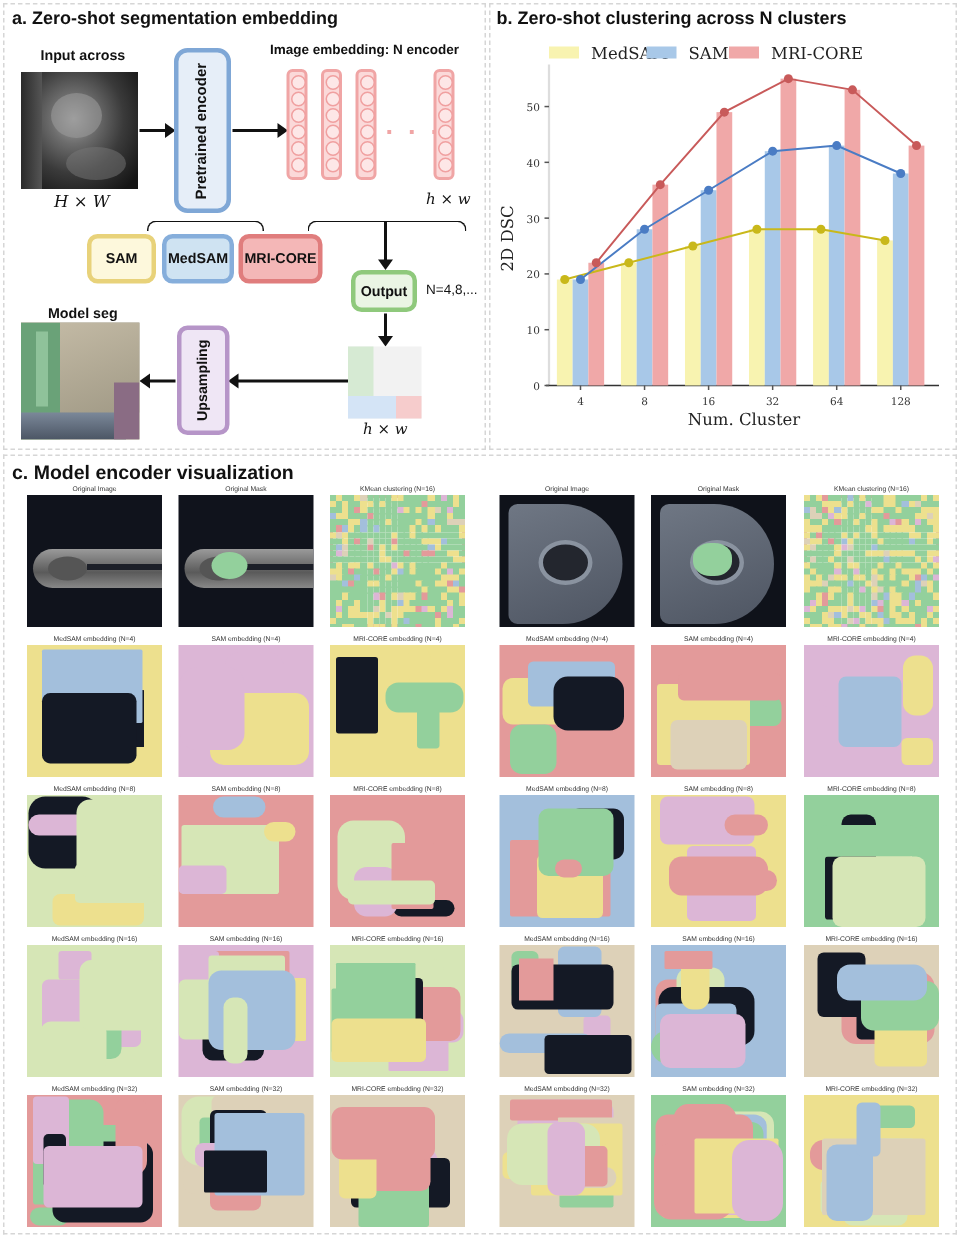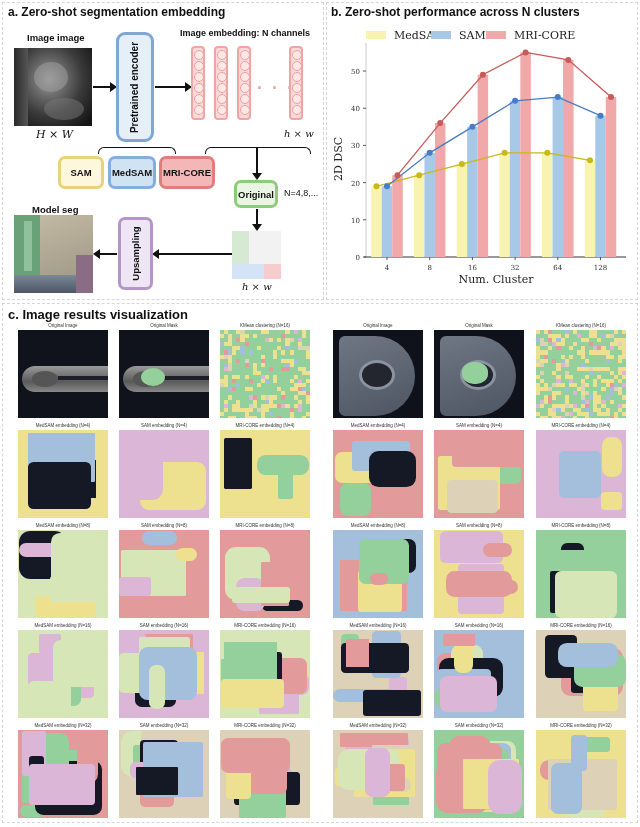--- a/index.html
+++ b/index.html
@@ -22,37 +22,37 @@
   .cell .cap{font-size:4.5px;color:#333;text-align:center;height:8px;line-height:8px;white-space:nowrap;overflow:hidden;}
   .cell .img{width:90px;height:88px;position:relative;overflow:hidden;}
   .chart-svg{position:absolute;left:0;top:0;}
 </style>
 </head>
 <body>
 
 <div class="panel" style="left:2px;top:2px;width:322px;height:298px;"></div>
 <div class="ptitle" style="left:8px;top:5px;">a. Zero-shot segmentation embedding</div>
 
-<div class="lbl" style="left:27px;top:32px;">Image image</div>
+<div class="lbl" style="left:27px;top:32px;">Input across</div>
 <div style="position:absolute;left:14px;top:48px;width:78px;height:78px;background:radial-gradient(ellipse at 45% 40%,#a5a5a5 0%,#6d6d6d 25%,#3a3a3a 55%,#151515 90%);overflow:hidden;">
   <div style="position:absolute;left:20px;top:14px;width:34px;height:30px;border-radius:50%;background:#9a9a9a;opacity:.6;"></div>
   <div style="position:absolute;left:0;top:0;width:14px;height:78px;background:linear-gradient(90deg,#2a2a2a,#555);"></div>
   <div style="position:absolute;left:30px;top:50px;width:40px;height:22px;border-radius:50%;background:#777;opacity:.5;"></div>
 </div>
 <div class="math" style="left:36px;top:128px;">H × W</div>
 
 <div class="arrow-h right" style="left:93px;top:86px;width:22px;"></div>
 
 <div class="box" style="left:116px;top:32px;width:38px;height:110px;border:3px solid #7fa7d6;background:#e6eef8;border-radius:9px;">
   <div class="vtext" style="font-size:10px;">Pretrained encoder</div>
 </div>
 
 <div class="arrow-h right" style="left:155px;top:86px;width:35px;"></div>
 
-<div class="lbl" style="left:180px;top:28px;font-size:9px;">Image embedding: N channels</div>
+<div class="lbl" style="left:180px;top:28px;font-size:9px;">Image embedding: N encoder</div>
 <div>
   <div class="col" style="left:191px;top:46px;">
       <div class="circ" style="top:2px"></div>
       <div class="circ" style="top:13px"></div>
       <div class="circ" style="top:24px"></div>
       <div class="circ" style="top:35px"></div>
       <div class="circ" style="top:46px"></div>
       <div class="circ" style="top:57px"></div>
     </div>
   <div class="col" style="left:214px;top:46px;">
@@ -91,21 +91,21 @@
 </div>
 <div class="box" style="left:108px;top:156px;width:48px;height:33px;border:3px solid #86aedb;background:#cfe3f2;border-radius:7px;">
   <span>MedSAM</span>
 </div>
 <div class="box" style="left:159px;top:156px;width:56px;height:33px;border:3px solid #e07d7d;background:#f4b7b7;border-radius:7px;">
   <span>MRI-CORE</span>
 </div>
 
 <div class="arrow-v" style="left:256px;top:148px;height:30px;"></div>
 <div class="box" style="left:234px;top:180px;width:44px;height:28px;border:3px solid #8fc97c;background:#eaf5e4;border-radius:7px;">
-  <span>Original</span>
+  <span>Output</span>
 </div>
 <div class="lbl" style="left:284px;top:188px;font-weight:normal;font-size:9px;">N=4,8,...</div>
 <div class="arrow-v" style="left:256px;top:209px;height:20px;"></div>
 
 <div style="position:absolute;left:232px;top:231px;width:49px;height:48px;background:#f2f2f2;">
   <div style="position:absolute;left:0;top:0;width:17px;height:33px;background:#d6ead3;"></div>
   <div style="position:absolute;left:0;top:33px;width:32px;height:15px;background:#d4e4f6;"></div>
   <div style="position:absolute;left:32px;top:33px;width:17px;height:15px;background:#f6cccc;"></div>
 </div>
 <div class="math" style="left:242px;top:281px;font-size:10px;">h × w</div>
@@ -119,21 +119,21 @@
 <div class="lbl" style="left:32px;top:204px;">Model seg</div>
 <div style="position:absolute;left:14px;top:215px;width:79px;height:78px;background:#a09a86;overflow:hidden;">
   <div style="position:absolute;left:0;top:0;width:26px;height:78px;background:#6aa278;"></div>
   <div style="position:absolute;left:10px;top:6px;width:8px;height:50px;background:#8fc29a;"></div>
   <div style="position:absolute;left:26px;top:0;width:53px;height:60px;background:linear-gradient(160deg,#c2b9a4,#a19a86);"></div>
   <div style="position:absolute;left:0;top:60px;width:70px;height:18px;background:linear-gradient(180deg,#7b8899,#4c5665);"></div>
   <div style="position:absolute;left:62px;top:40px;width:17px;height:38px;background:#8a6c84;"></div>
 </div>
 
 <div class="panel" style="left:326px;top:2px;width:312px;height:298px;"></div>
-<div class="ptitle" style="left:331px;top:5px;">b. Zero-shot performance across N clusters</div>
+<div class="ptitle" style="left:331px;top:5px;">b. Zero-shot clustering across N clusters</div>
 
 <div style="position:absolute;left:326px;top:20px;width:312px;height:280px;">
   <svg class="chart-svg" width="312" height="280" id="chart-svg">
       <rect x="40" y="11" width="20" height="8" fill="#f8f3b0"></rect>
       <text x="68" y="19" font-family="DejaVu Serif, serif" font-size="11" fill="#222">MedSAM</text>
       <rect x="105" y="11" width="20" height="8" fill="#a8c8e8"></rect>
       <text x="133" y="19" font-family="DejaVu Serif, serif" font-size="11" fill="#222">SAM</text>
       <rect x="160" y="11" width="20" height="8" fill="#f0a8a8"></rect>
       <text x="188" y="19" font-family="DejaVu Serif, serif" font-size="11" fill="#222">MRI-CORE</text>
       <line x1="40" y1="23" x2="40" y2="237" stroke="#ddd" stroke-width="1.5"></line>
@@ -200,21 +200,21 @@
       <circle cx="114.2" cy="103.10526315789474" r="3" fill="#c85a5a"></circle>
       <circle cx="156.9" cy="54.754385964912274" r="3" fill="#c85a5a"></circle>
       <circle cx="199.60000000000002" cy="32.43859649122808" r="3" fill="#c85a5a"></circle>
       <circle cx="242.3" cy="39.87719298245614" r="3" fill="#c85a5a"></circle>
       <circle cx="285" cy="77.0701754385965" r="3" fill="#c85a5a"></circle>
       <text x="170" y="263" text-anchor="middle" font-family="DejaVu Serif, serif" font-size="11" fill="#222">Num. Cluster</text>
     </svg>
 </div>
 
 <div class="panel" style="left:2px;top:303px;width:636px;height:520px;"></div>
-<div class="ptitle" style="left:8px;top:307px;font-size:13px;">c. Image results visualization</div>
+<div class="ptitle" style="left:8px;top:307px;font-size:13px;">c. Model encoder visualization</div>
 
 <div id="grid">
     <div class="cell" style="left: 18px; top: 322px;">
       <div class="cap">Original Image</div>
       <div class="img" style="background: rgb(16, 19, 28);">
         <div style="position:absolute;left:4px;top:36px;width:86px;height:26px;border-radius:14px 0 0 14px;background:linear-gradient(180deg,#9a9a9a,#5a5a5a 60%,#888);"></div>
       <div style="position:absolute;left:14px;top:41px;width:26px;height:16px;border-radius:50%;background:#555;"></div>
       <div style="position:absolute;left:40px;top:46px;width:50px;height:4px;background:#1c1f28;"></div>
       </div>
     </div>

